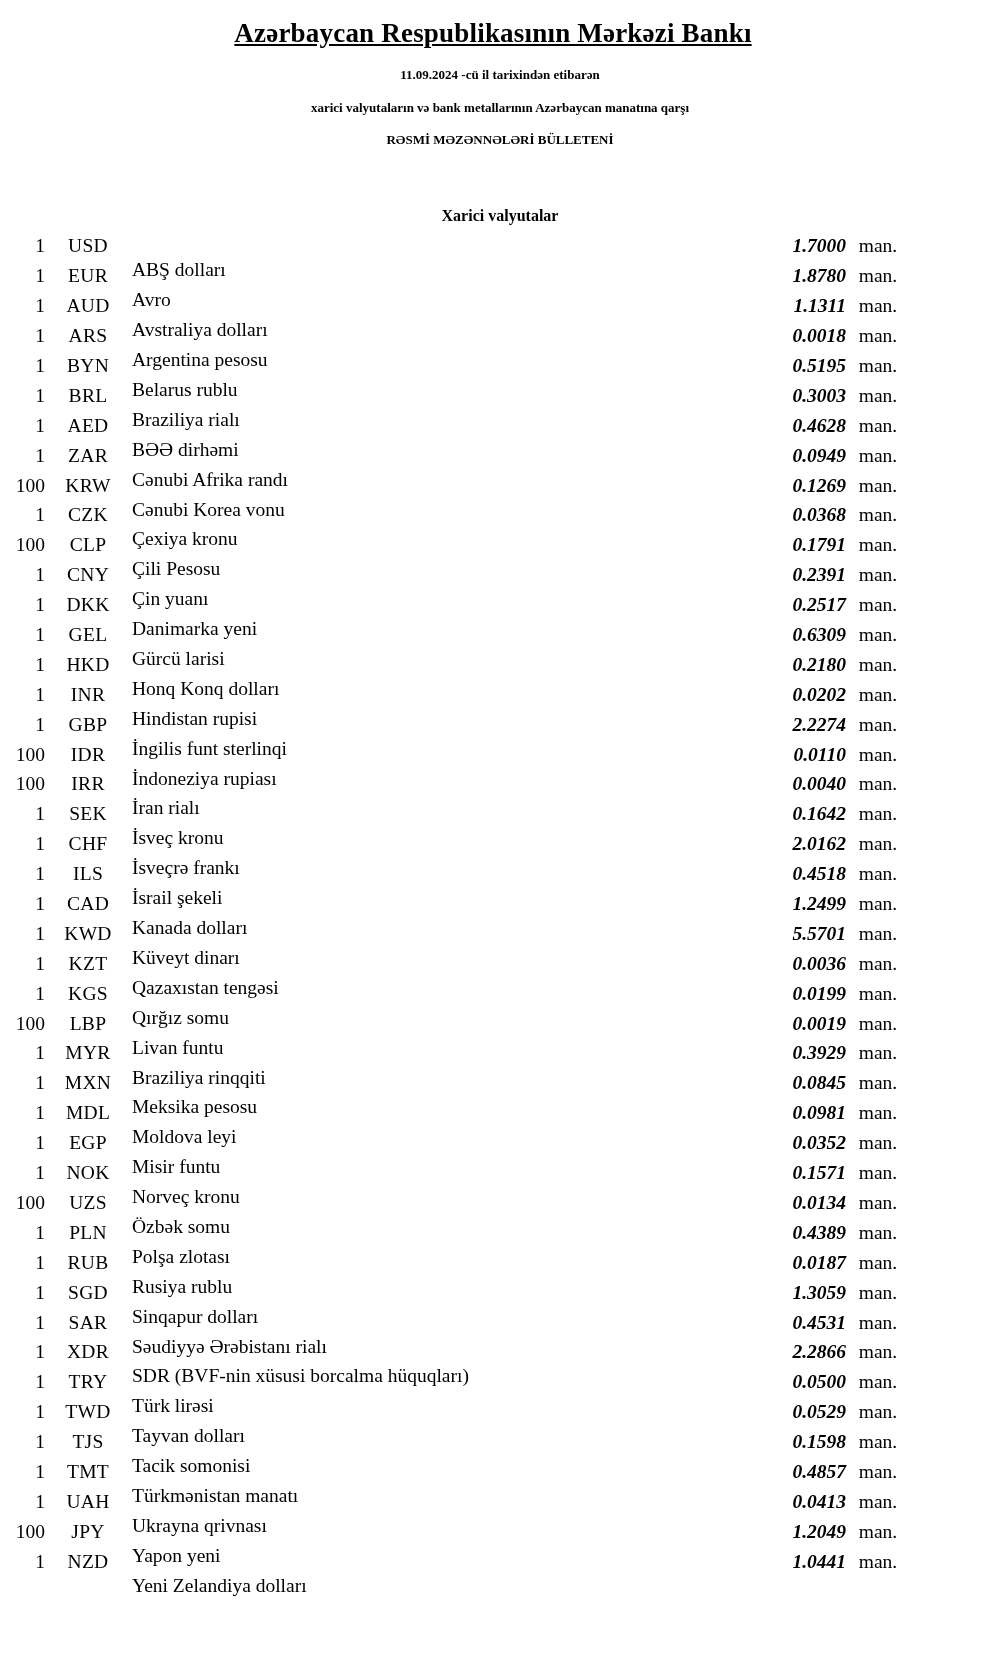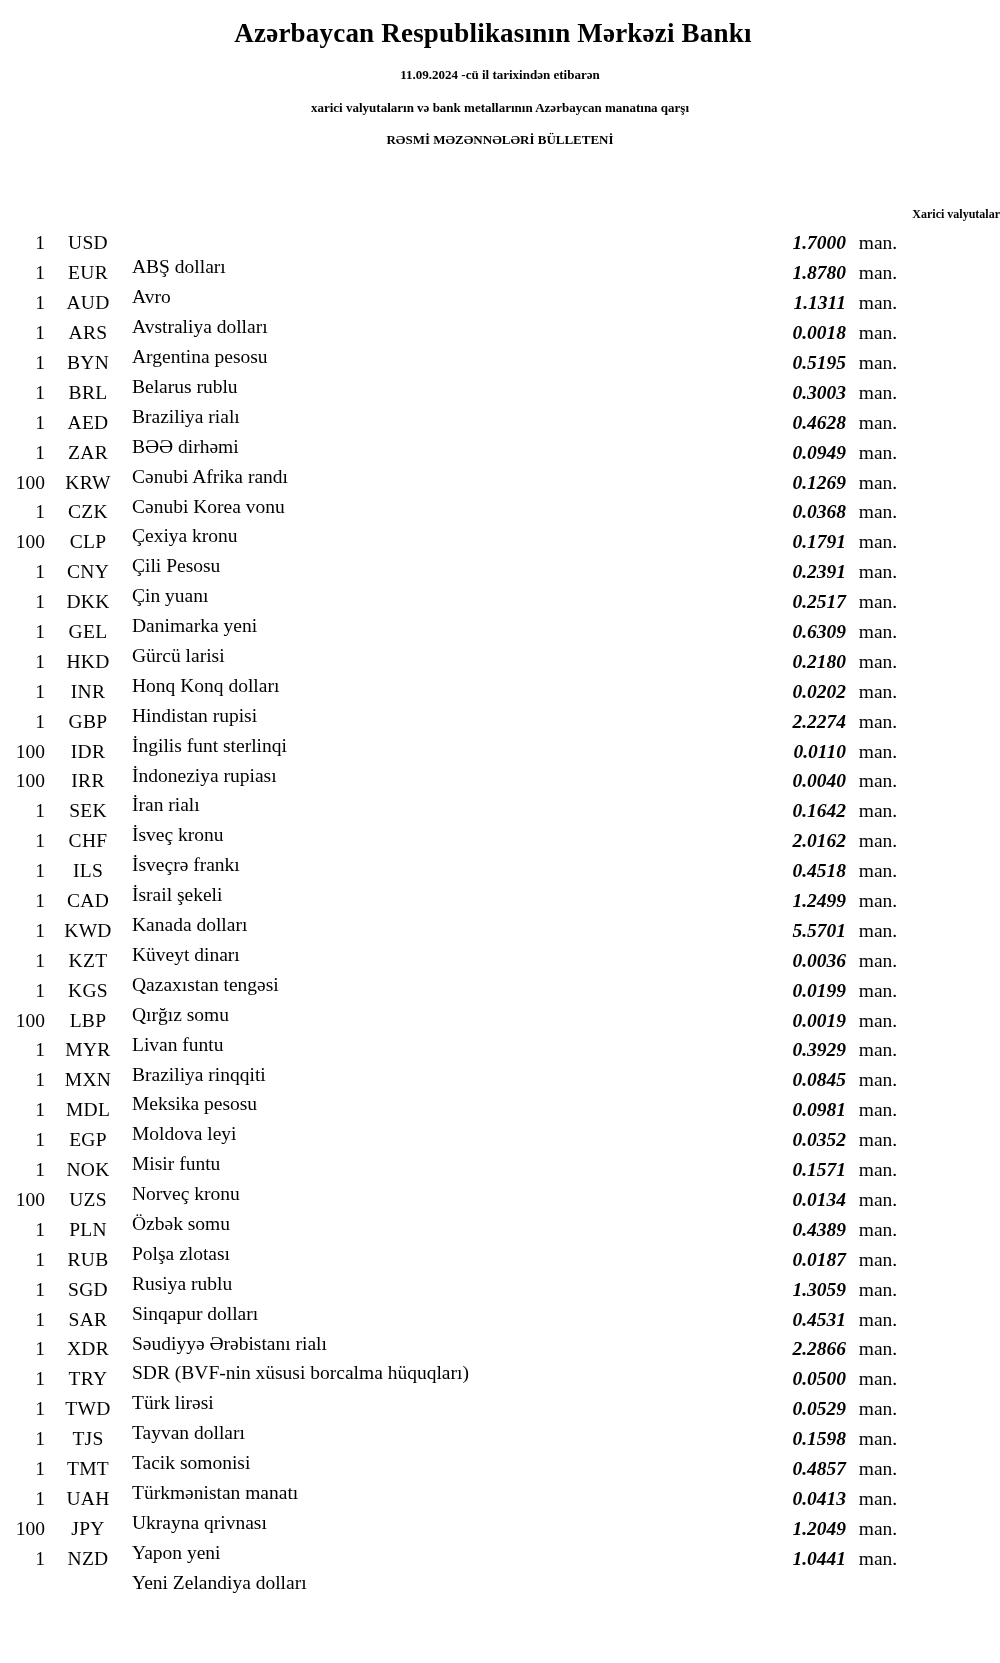--- a/index.html
+++ b/index.html
@@ -18,29 +18,30 @@
   }
   .header {
     padding-top: 12px;
     text-align: center;
   }
   .title {
     font-size: 27px;
     font-weight: bold;
     margin: 6px 14px 10px 0;
     letter-spacing: 0.2px;
+    text-decoration: underline;
   }
   .sub {
     font-size: 13px;
     font-weight: bold;
     line-height: 32.5px;
   }
   .section-title {
-    text-align: right;
-    font-size: 12px;
+    text-align: center;
+    font-size: 16px;
     font-weight: bold;
     margin: 50px 0 7px 0;
   }
   .table {
     margin-right: 90px;
   }
   .row {
     display: flex;
     align-items: center;
     height: 29.9px;

